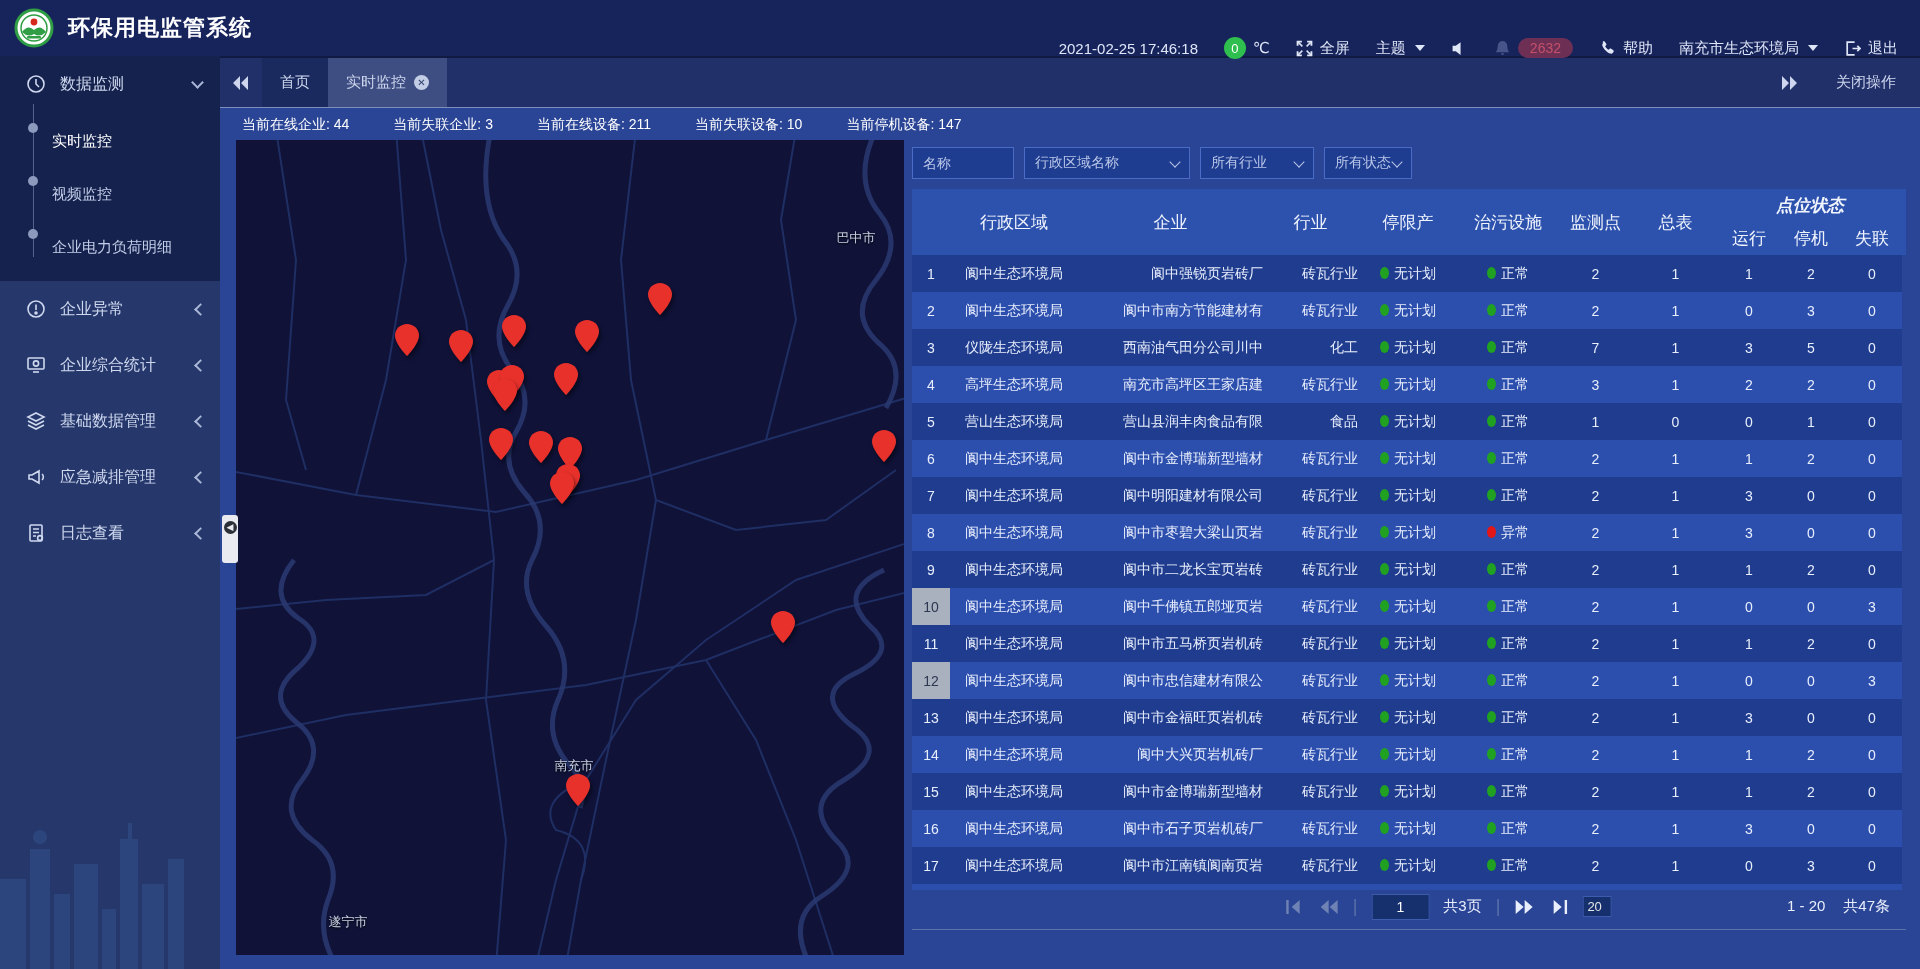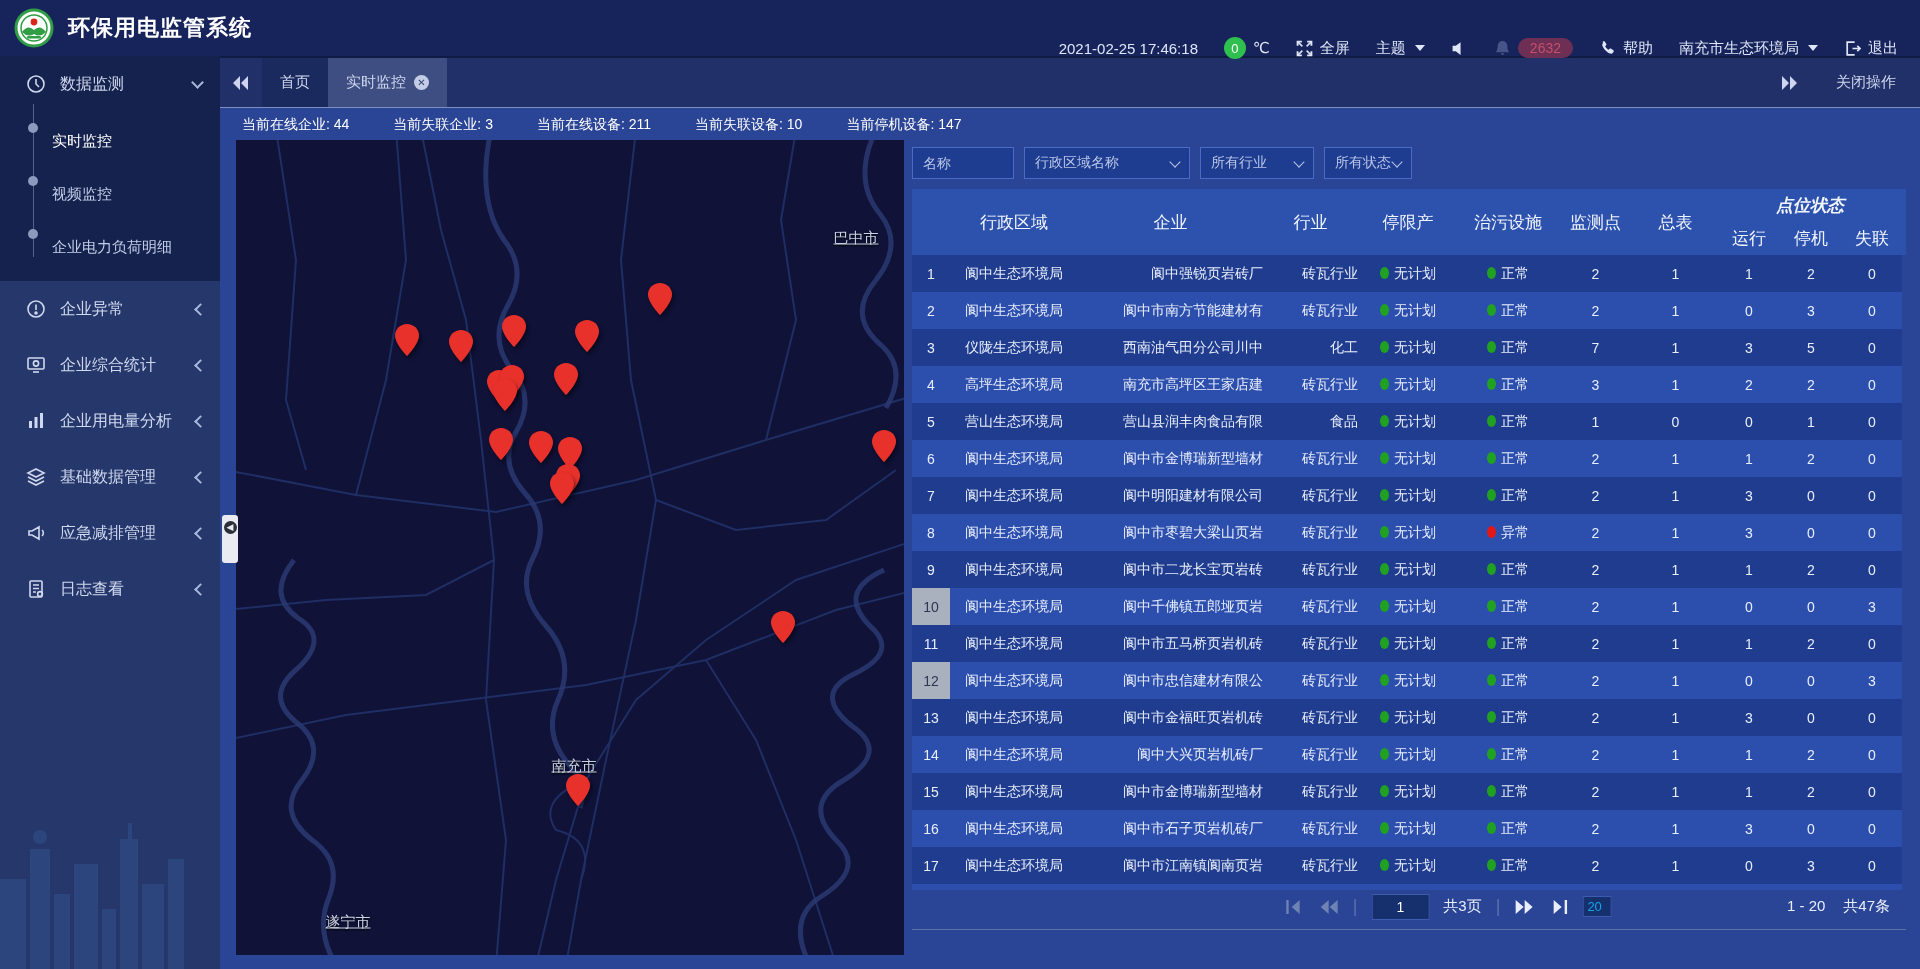--- a/index.html
+++ b/index.html
@@ -46,21 +46,21 @@
   .tab-close { width:15px; height:15px; border-radius:50%; background:#c3cde6; color:#32426f; font-size:10px; line-height:15px; text-align:center; font-weight:bold; }
   #tabbar-right { margin-left:auto; display:flex; align-items:center; gap:26px; padding-right:24px; }
   #close-ops { font-size:15px; color:#cdd6ee; cursor:pointer; }
 
   
   #statsbar { position:absolute; left:220px; top:109px; width:1700px; height:31px; display:flex; align-items:center; gap:44px; padding-left:22px; font-size:14px; color:#ffffff; }
 
   
   #map-panel { position:absolute; left:236px; top:140px; width:668px; height:815px; background:#101238; overflow:hidden; }
   #map-roads { position:absolute; left:0; top:0; }
-  .city-label { position:absolute; font-size:15px; color:#c9d1e4; transform:translate(-50%,-50%); text-shadow:0 1px 2px #000;text-decoration:underline; }
+  .city-label { position:absolute; font-size:13px; color:#c9d1e4; transform:translate(-50%,-50%); text-shadow:0 1px 2px #000; }
   .pin { position:absolute; width:24px; height:32px; margin-left:-12px; margin-top:-32px; cursor:pointer; filter:drop-shadow(2px 3px 2px rgba(0,0,0,.45)); }
   #map-handle { position:absolute; left:222px; top:515px; width:16px; height:48px; background:#e9ebf0; border-radius:3px; z-index:25; cursor:pointer; display:flex; align-items:flex-start; justify-content:center; padding-top:6px; }
   #map-handle .hcirc { width:13px; height:13px; border-radius:50%; background:#2b2f38; color:#e9ebf0; font-size:9px; line-height:13px; text-align:center; }
 
   
   #table-panel { position:absolute; left:912px; top:140px; width:994px; height:790px; }
   .filters { display:flex; gap:10px; height:32px;margin-top:7px; }
   .filter-box { background:#1e3c90; border:1px solid #4a6cc4; color:#b9c6e8; font-size:14px; display:flex; align-items:center; padding:0 10px; justify-content:space-between; cursor:pointer; }
   input.filter-box { cursor:text; }
   .filter-box .fchev { width:8px; height:8px; border-right:1.5px solid #b9c6e8; border-bottom:1.5px solid #b9c6e8; transform:rotate(45deg); margin-top:-3px; }
@@ -88,21 +88,21 @@
   .dot.green { background:var(--status-green,#21a121); }
   .dot.red { background:var(--status-red,#e31717); }
 
   
   #pager { position:absolute; left:0; bottom:0; width:994px; height:46px; display:flex; align-items:center; border-bottom:1px solid #5a72aa; font-size:15px; color:#e8eefc; }
   #pager-center { position:absolute; left:50%; transform:translateX(-38%); display:flex; align-items:center; gap:14px; }
   .pg-ico { width:20px; height:16px; cursor:pointer; }
   .pg-ico svg { width:100%; height:100%; }
   .pg-sep { color:#5a72aa; font-size:18px; }
   #page-input { width:58px; height:26px; background:#16306e; border:1px solid #3e5cad; color:#fff; text-align:center; font-size:14px; }
-  #page-size { height:21px; background:#16306e; border:1px solid #3e5cad; color:#0ea5e9; font-size:13px; padding:0 4px; display:flex; align-items:center; gap:5px; cursor:pointer; }
+  #page-size { height:21px; background:#16306e; border:1px solid #3e5cad; color:#e5e5e5; font-size:13px; padding:0 4px; display:flex; align-items:center; gap:5px; cursor:pointer; }
   #pager-right { margin-left:auto; padding-right:16px; display:flex; gap:18px; }
 </style>
 </head>
 <body>
 
 <div id="app">
 
   <div id="header">
     <div class="logo-wrap">
       <svg viewBox="0 0 40 40" width="40" height="40">
@@ -213,31 +213,20 @@
                 <rect x="2" y="3" width="16" height="11" rx="1"></rect>
                 <circle cx="10" cy="8.5" r="2.6"></circle>
                 <path d="M7 17h6"></path>
               </svg></span>
             <span class="sb-label">企业综合统计</span>
             <span class="chev left"></span>
           </div>
         </div>
         <div class="sb-group">
           <div class="sb-group-head">
-            <span class="sb-ico"><svg viewBox="0 0 20 20" fill="#cfd8ef">
-                <rect x="3" y="10" width="3" height="7"></rect>
-                <rect x="8.5" y="6" width="3" height="11"></rect>
-                <rect x="14" y="2" width="3" height="15"></rect>
-              </svg></span>
-            <span class="sb-label">企业用电量分析</span>
-            <span class="chev left"></span>
-          </div>
-        </div>
-        <div class="sb-group">
-          <div class="sb-group-head">
             <span class="sb-ico"><svg viewBox="0 0 20 20" fill="none" stroke="#cfd8ef" stroke-width="1.6">
                 <path d="M10 2 18 6l-8 4-8-4zM2 10l8 4 8-4M2 14l8 4 8-4"></path>
               </svg></span>
             <span class="sb-label">基础数据管理</span>
             <span class="chev left"></span>
           </div>
         </div>
         <div class="sb-group">
           <div class="sb-group-head">
             <span class="sb-ico"><svg viewBox="0 0 20 20" fill="none" stroke="#cfd8ef" stroke-width="1.6">

